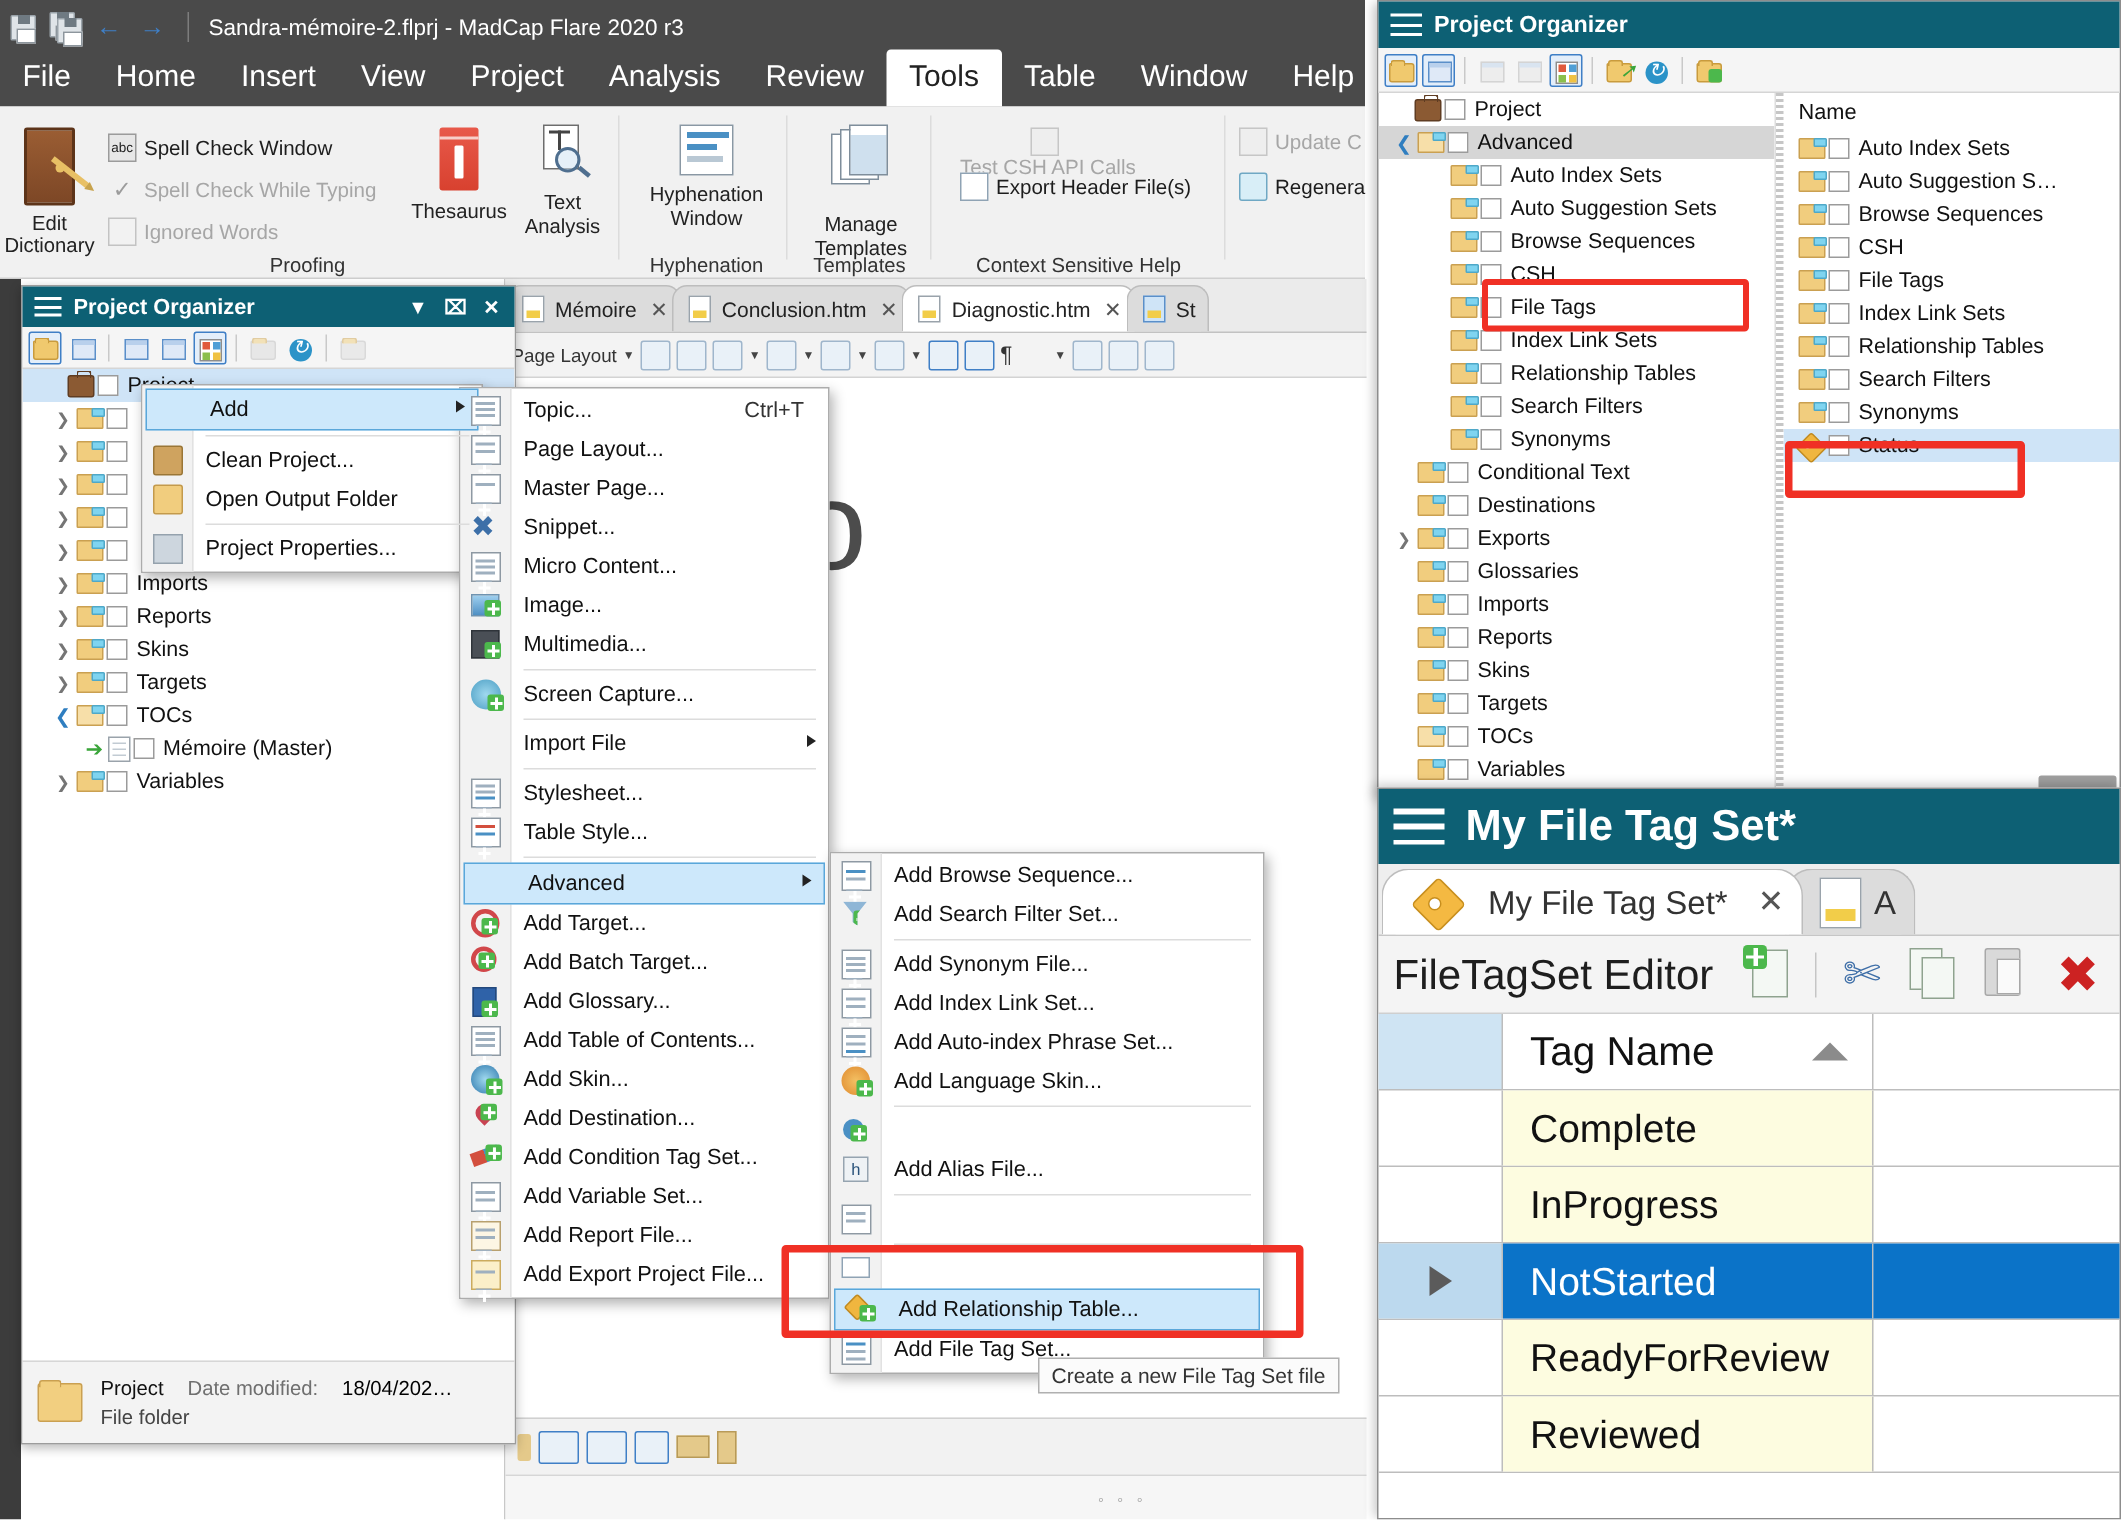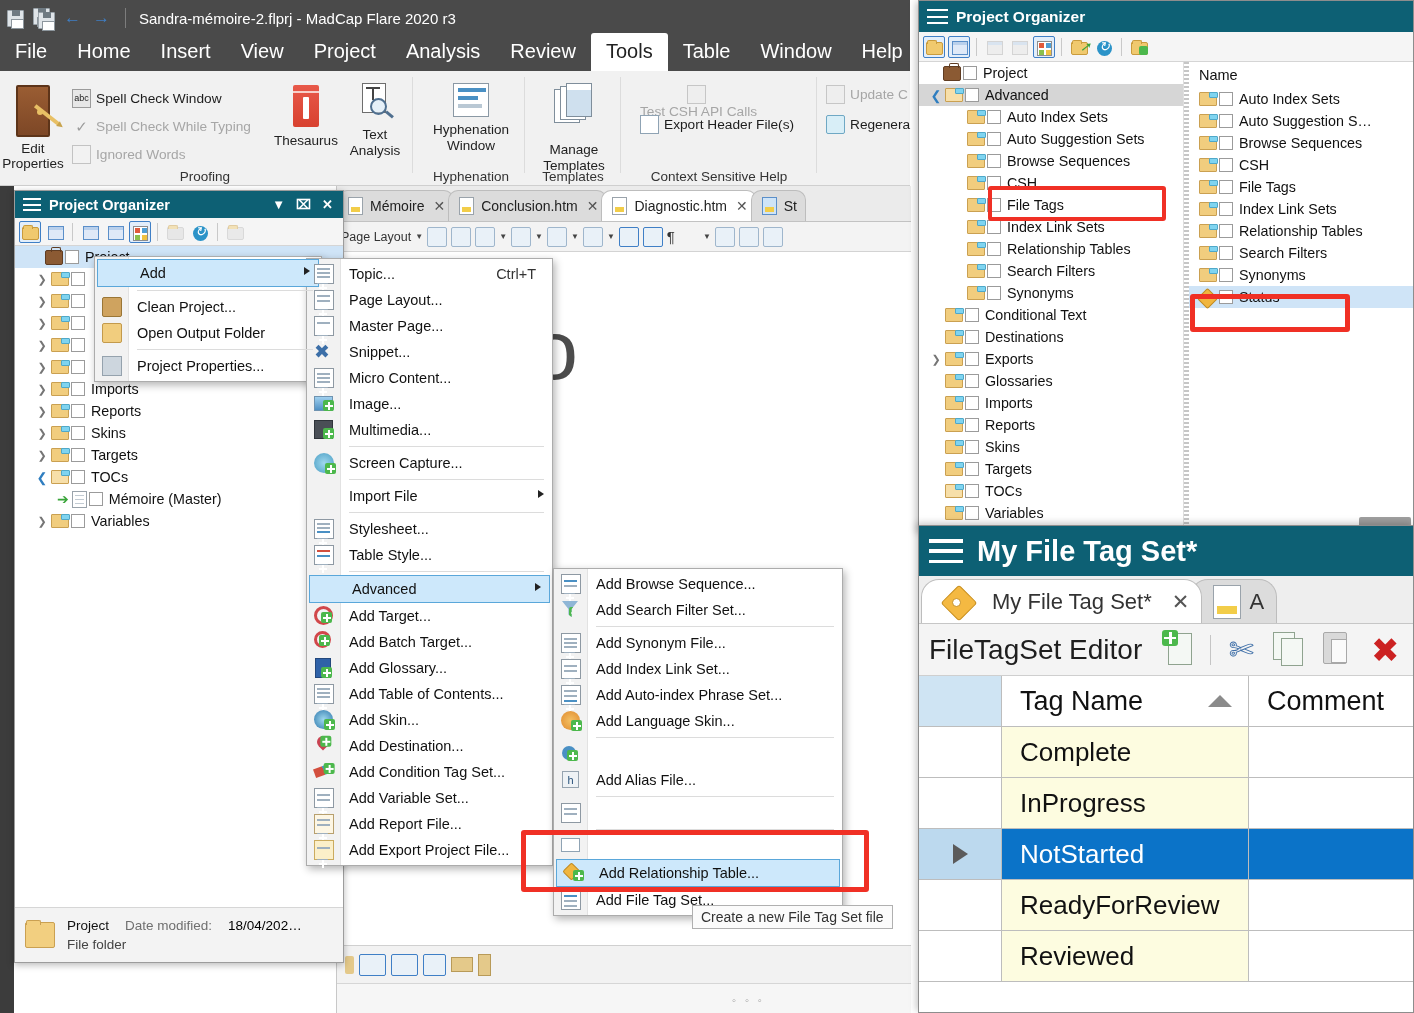--- a/index.html
+++ b/index.html
@@ -258,21 +258,21 @@
     <div class="rib-tab">Kaizen Plu</div>
   </div>
 
   <div class="abs" id="ribbon-body">
 
     <div class="rgroup" style="left:0;width:260px">
       <div class="big-btn" style="left:2px; top:14px; width:62px;">
         <div class="bi door-ico">
             <span class="pencil-ico"></span>
           </div>
-        <div style="margin-top:4px">Edit Properties</div>
+        <div style="margin-top:4px">Edit Dictionary</div>
       </div>
       <div class="sm-item" style="left:72px; top:18px;">
         <span class="si" style="background:#e7e7e7;border:1px solid #9b9b9b;font-size:9px;text-align:center;line-height:17px;color:#222">abc</span>
         <span>Spell Check Window</span>
       </div>
       <div class="sm-item dim" style="left:72px; top:46px;">
         <span class="si" style="color:#9c9c9c;font-size:15px;text-align:center;line-height:19px">✓</span>
         <span>Spell Check While Typing</span>
       </div>
       <div class="sm-item dim" style="left:72px; top:74px;">
@@ -1101,23 +1101,20 @@
     <span class="fts-ic" style="color:#cc2222;font-size:34px;line-height:40px;text-align:center">✖</span>
   </div>
 
   <div id="fts-grid">
     <div class="grow header">
       <div class="gcell-ind"></div>
       <div class="gcell-name">
         <span>Tag Name</span>
         <span class="sort-caret"></span>
       </div>
-      <div class="gcell-comment">
-        <span>Comment</span>
-      </div>
     </div>
 
     <div class="grow data">
       <div class="gcell-ind"></div>
       <div class="gcell-name">Complete</div>
       <div class="gcell-comment"></div>
     </div>
     <div class="grow data">
       <div class="gcell-ind"></div>
       <div class="gcell-name">InProgress</div>

